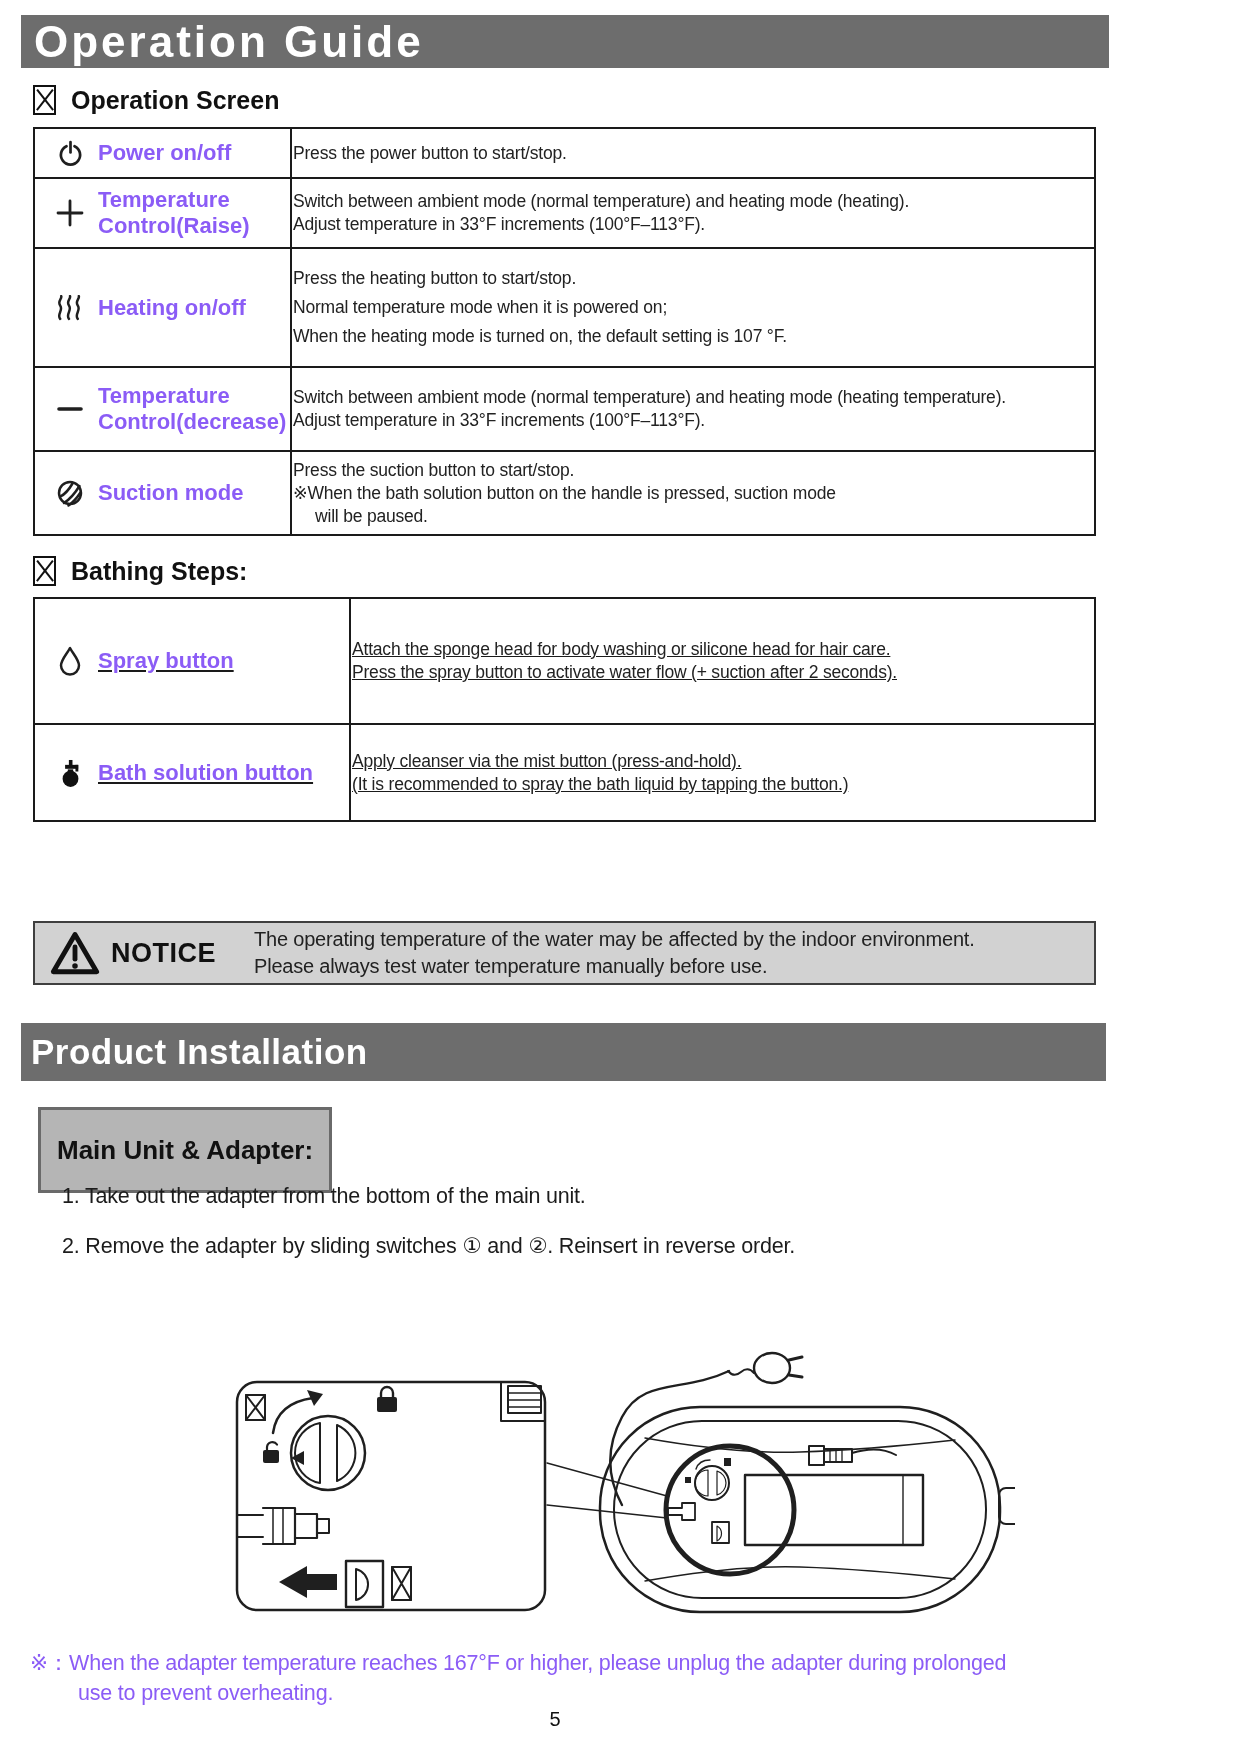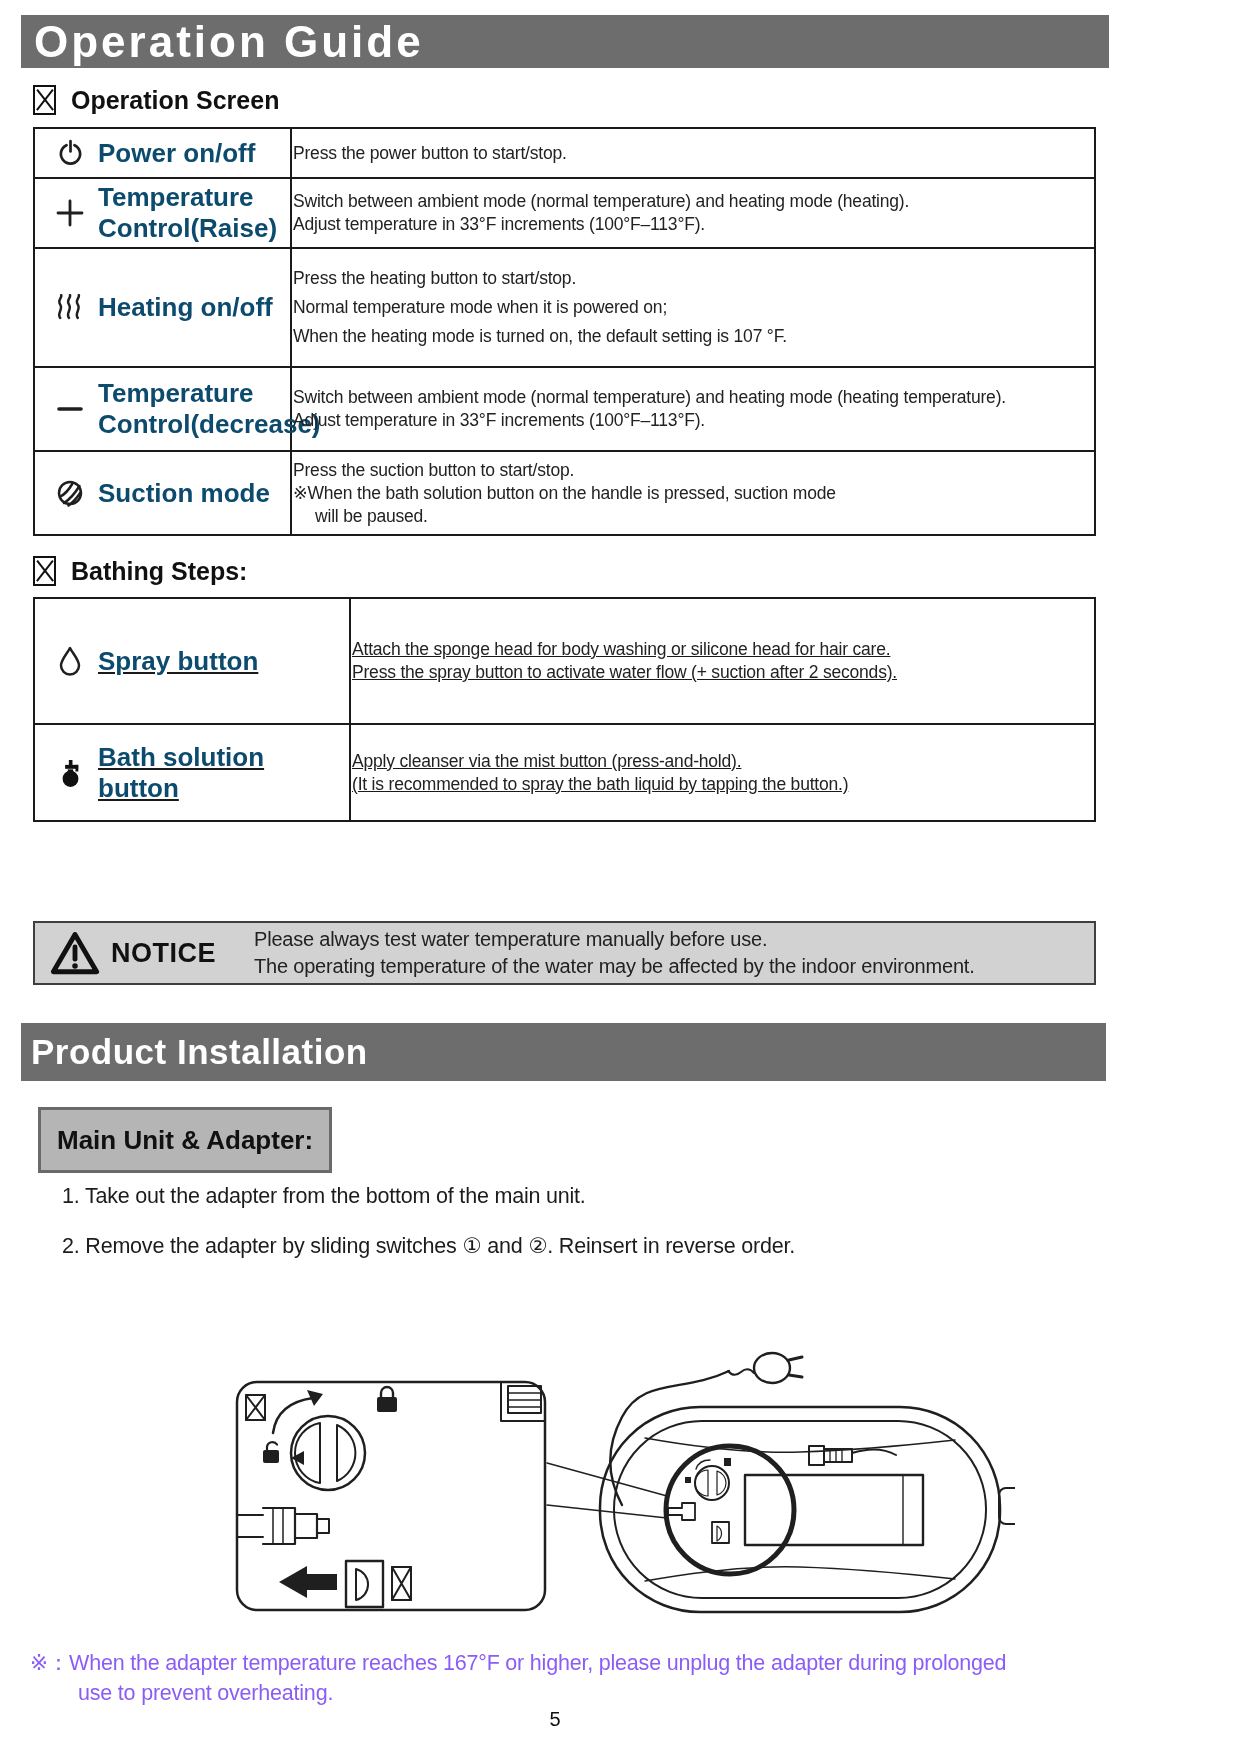--- a/index.html
+++ b/index.html
@@ -28,40 +28,40 @@
   .tofu::after{transform:translate(-50%,-50%) rotate(-52deg);}
   
   table.guide{border-collapse:collapse;position:absolute;left:33px;table-layout:fixed;}
   table.guide td{border:2px solid #1a1a1a;vertical-align:middle;}
   .t-operation{top:127px;width:1063px;}
   .t-bathing{top:597px;width:1063px;text-decoration:underline;}
   .t-operation td.c1{width:253px;}
   .t-bathing  td.c1{width:312px;}
   td.c1 .labelwrap{display:flex;align-items:center;gap:9px;padding-left:15px;}
   td.c1 .icon{flex:0 0 38px;display:flex;justify-content:center;align-items:center;}
-  td.c1 .lbl{font-weight:bold;font-size:26px;line-height:1.18;color:#0c4a6e;}
+  td.c1 .lbl{font-weight:bold;font-size:22px;line-height:1.18;color:#8b5cf6;}
   td.c2{padding-right:8px;}
   .line{font-size:17.5px;line-height:23px;letter-spacing:-0.2px;white-space:nowrap;color:#222;}
   .row-heating .line{margin:6px 0;}
   .line.indent{padding-left:22px;}
   .r-power{height:50px;}  .r-raise{height:70px;}  .r-heat{height:119px;}
   .r-dec{height:84px;}    .r-suction{height:84px;}
   .r-spray{height:126px;} .r-bath{height:97px;}
   
   .notice{
     position:absolute;left:33px;top:921px;width:1063px;height:64px;box-sizing:border-box;
     background:#d2d2d2;border:2px solid #3f3f3f;display:flex;align-items:center;
   }
   .notice .nicon{margin-left:14px;display:flex;align-items:center;}
   .notice .nlabel{font-size:27px;font-weight:bold;letter-spacing:.5px;margin:0 38px 0 10px;color:#111;}
   .notice .nline{font-size:20px;line-height:27px;letter-spacing:-0.2px;white-space:nowrap;color:#222;}
   
   .subhead{
     position:absolute;left:38px;top:1107px;height:44px;line-height:44px;
-    padding:8px 16px;background:#b5b5b5;border:3px solid #6a6a6a;
+    padding:18px 16px;background:#b5b5b5;border:3px solid #6a6a6a;
     font-size:26px;font-weight:bold;color:#111;
   }
   .step{position:absolute;left:62px;font-size:21.5px;letter-spacing:-0.2px;white-space:nowrap;color:#1c1c1c;}
   .step1{top:1184px;} .step2{top:1233px;}
   .diagram{position:absolute;left:215px;top:1225px;width:800px;height:420px;}
   .footnote{position:absolute;left:30px;top:1648px;font-size:21.5px;line-height:30px;letter-spacing:-0.2px;color:#8b5cf6;}
   .footnote .fline{white-space:nowrap;}
   .footnote .fline.indent{padding-left:48px;}
   .pagenum{position:absolute;left:0;top:1708px;width:1110px;text-align:center;font-size:20px;color:#111;}
   svg .ink{stroke:#1f1f1f;fill:none;stroke-linecap:round;stroke-linejoin:round;}
@@ -217,22 +217,22 @@
 <div class="notice">
   <span class="nicon">
     <svg width="52" height="47" viewBox="0 0 60 54">
       <path d="M30 5 55 48H5Z" fill="none" stroke="#111" stroke-width="5.6" stroke-linejoin="round"></path>
       <path d="M30 19.5v14" stroke="#111" stroke-width="5.6" stroke-linecap="round"></path>
       <circle cx="30" cy="41.5" r="3.2" fill="#111"></circle>
     </svg>
   </span>
   <span class="nlabel">NOTICE</span>
   <span>
+    <div class="nline">The operating temperature of the water may be affected by the indoor environment.</div>
     <div class="nline">Please always test water temperature manually before use.</div>
-    <div class="nline">The operating temperature of the water may be affected by the indoor environment.</div>
   </span>
 </div>
 
 <div class="section-bar bar-install">
   <span>Product Installation</span>
 </div>
 
 <div class="subhead">Main Unit &amp; Adapter:</div>
 
 <div class="step step1">1. Take out the adapter from the bottom of the main unit.</div>

